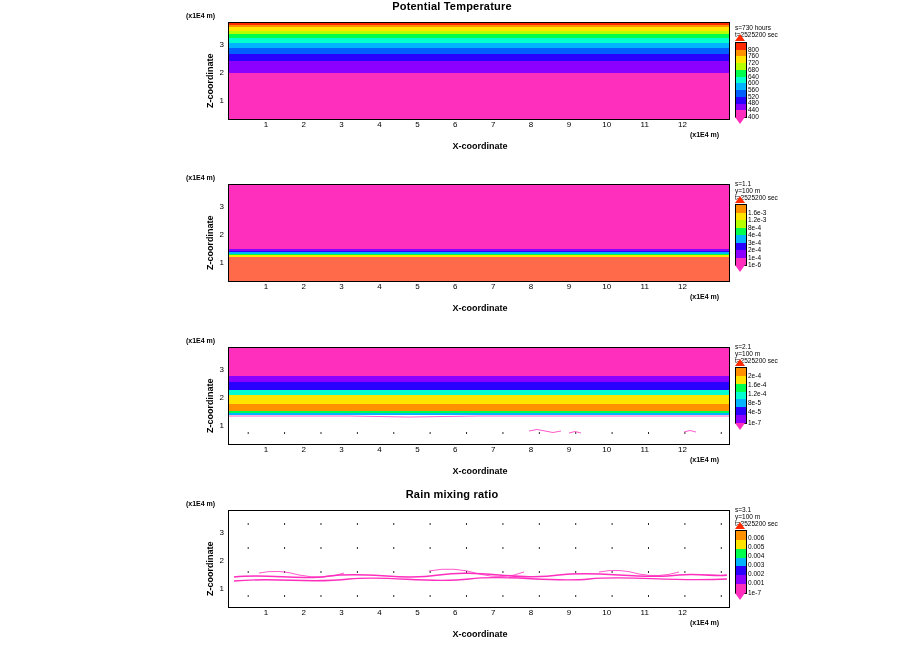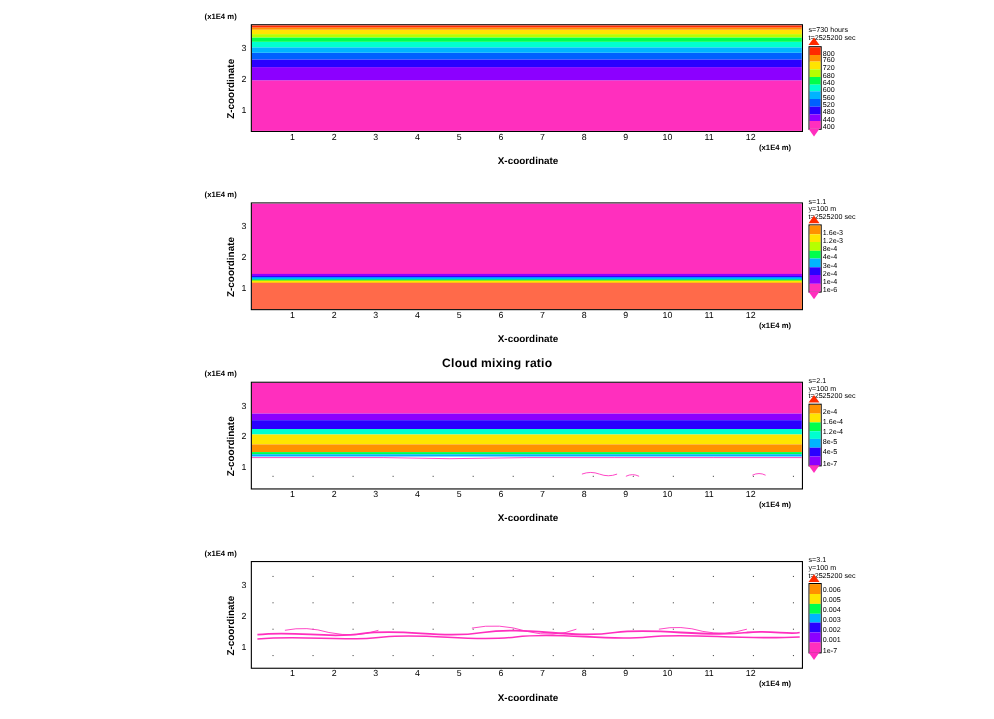--- a/index.html
+++ b/index.html
@@ -99,20 +99,21 @@
     position:absolute;
     font-size:6.5px;
     white-space:nowrap;
     line-height:7.5px;
   }
 </style>
 </head>
 <body>
 
 <div class="panel" style="top:0;height:160px;">
+  <div class="title" style="top:0px;">Potential Temperature</div>
   <div class="unit-top" style="left:186px;top:12px;">(x1E4 m)</div>
   <div class="ylabel" style="left:205px;top:108px;">Z-coordinate</div>
 
   <div class="plot" style="left:228px;top:22px;width:500px;height:96px;">
     <div class="bands">
       <div class="band" style="bottom:0%;height:47.6%;background:#ff2fbe;"></div>
       <div class="band" style="bottom:47.6%;height:12.6%;background:#8c00ff;"></div>
       <div class="band" style="bottom:60.2%;height:7.4%;background:#2a00ff;"></div>
       <div class="band" style="bottom:67.6%;height:6.5%;background:#0060ff;"></div>
       <div class="band" style="bottom:74.1%;height:5.3%;background:#00b4ff;"></div>
@@ -239,21 +240,20 @@
     <span class="clab" style="top:24.5px;">8e-4</span>
     <span class="clab" style="top:32px;">4e-4</span>
     <span class="clab" style="top:39.5px;">3e-4</span>
     <span class="clab" style="top:47px;">2e-4</span>
     <span class="clab" style="top:54.5px;">1e-4</span>
     <span class="clab" style="top:62px;">1e-6</span>
   </div>
 </div>
 
 <div class="panel" style="top:325px;height:160px;">
-  <div class="title" style="top:0px;">Cloud mixing ratio</div>
   <div class="unit-top" style="left:186px;top:12px;">(x1E4 m)</div>
   <div class="ylabel" style="left:205px;top:108px;">Z-coordinate</div>
 
   <div class="plot" style="left:228px;top:22px;width:500px;height:96px;">
     <div class="dotgrid"></div>
     <div class="bands">
       <div class="band" style="bottom:70.6%;height:29.4%;background:#ff2fbe;"></div>
       <div class="band" style="bottom:64.1%;height:6.5%;background:#8c00ff;"></div>
       <div class="band" style="bottom:56.5%;height:7.6%;background:#2a00ff;"></div>
       <div class="band" style="bottom:50.6%;height:5.9%;background:#00ffd0;"></div>
@@ -310,20 +310,21 @@
     <span class="clab" style="top:10px;">2e-4</span>
     <span class="clab" style="top:19px;">1.6e-4</span>
     <span class="clab" style="top:28px;">1.2e-4</span>
     <span class="clab" style="top:37px;">8e-5</span>
     <span class="clab" style="top:46px;">4e-5</span>
     <span class="clab" style="top:57px;">1e-7</span>
   </div>
 </div>
 
 <div class="panel" style="top:488px;height:166px;">
+  <div class="title" style="top:0px;">Rain mixing ratio</div>
   <div class="unit-top" style="left:186px;top:12px;">(x1E4 m)</div>
   <div class="ylabel" style="left:205px;top:108px;">Z-coordinate</div>
 
   <div class="plot" style="left:228px;top:22px;width:500px;height:96px;">
     <div class="dotgrid"></div>
     <svg class="wiggle" viewBox="0 0 500 96" preserveAspectRatio="none">
       <path d="M5,66 C40,62 70,70 100,65 C140,60 170,70 210,64 C250,58 290,70 330,64 C370,59 410,69 450,64 C470,62 490,66 498,64" stroke="#ff2fbe" stroke-width="1.6" fill="none"></path>
       <path d="M5,70 C50,66 80,73 120,68 C160,64 200,73 240,68 C280,63 320,72 360,68 C400,64 440,71 498,68" stroke="#ff2fbe" stroke-width="1.4" fill="none"></path>
       <path d="M30,62 q20,-4 40,2 q25,5 45,-2" stroke="#ff2fbe" stroke-width="0.8" fill="none"></path>
       <path d="M200,60 q25,-5 50,3 q25,6 45,-2" stroke="#ff2fbe" stroke-width="0.8" fill="none"></path>

